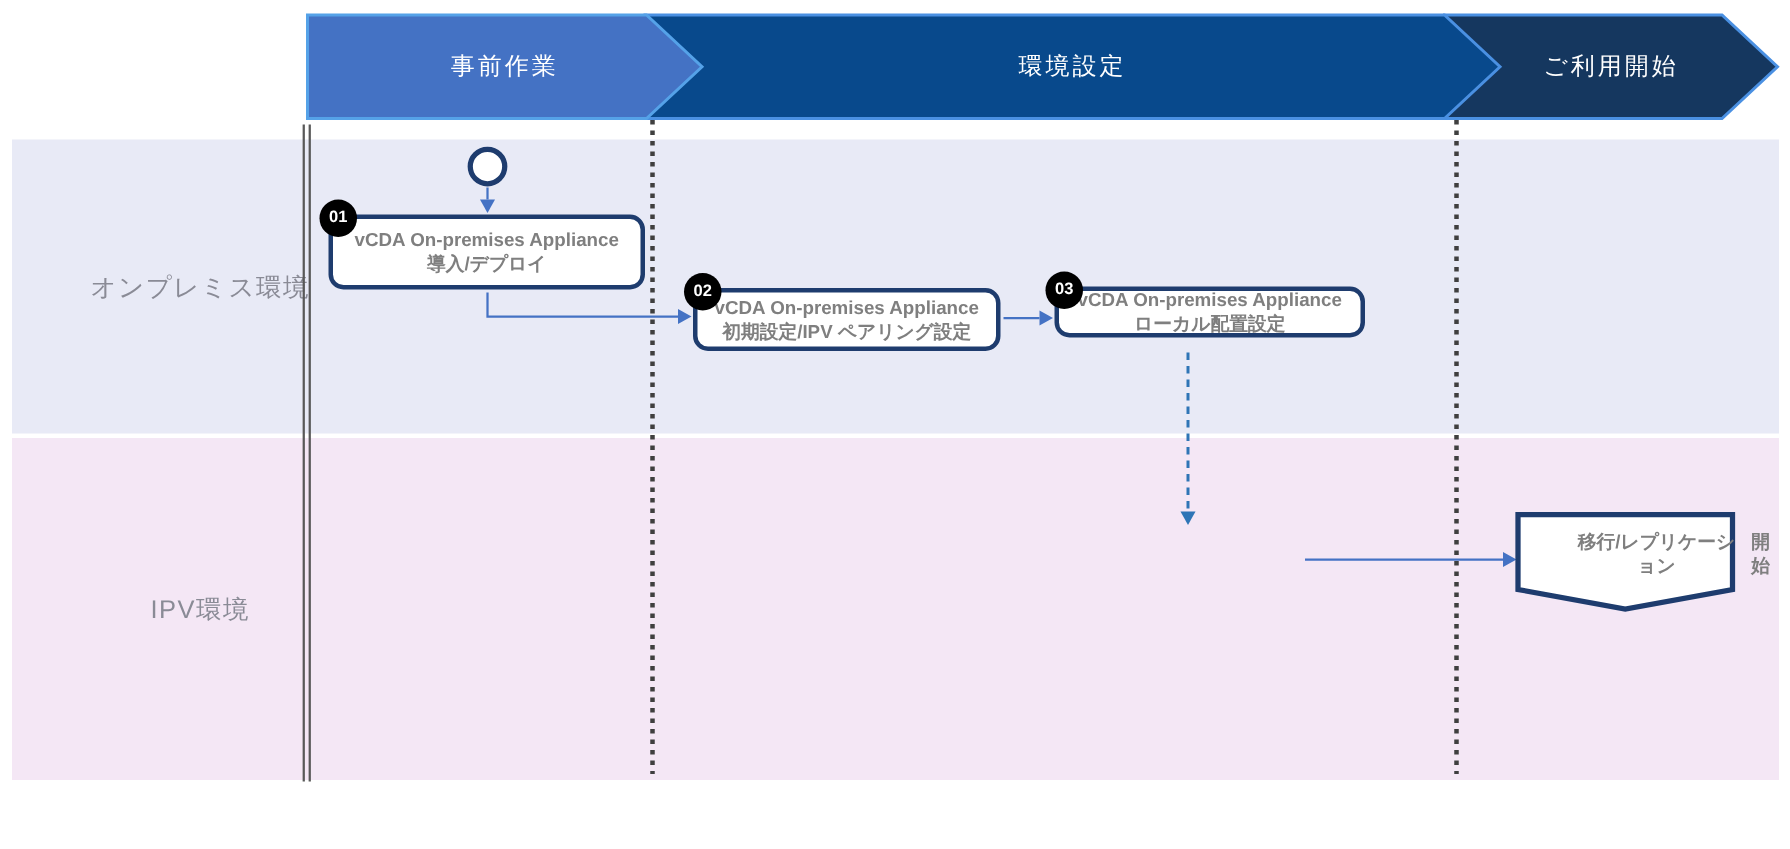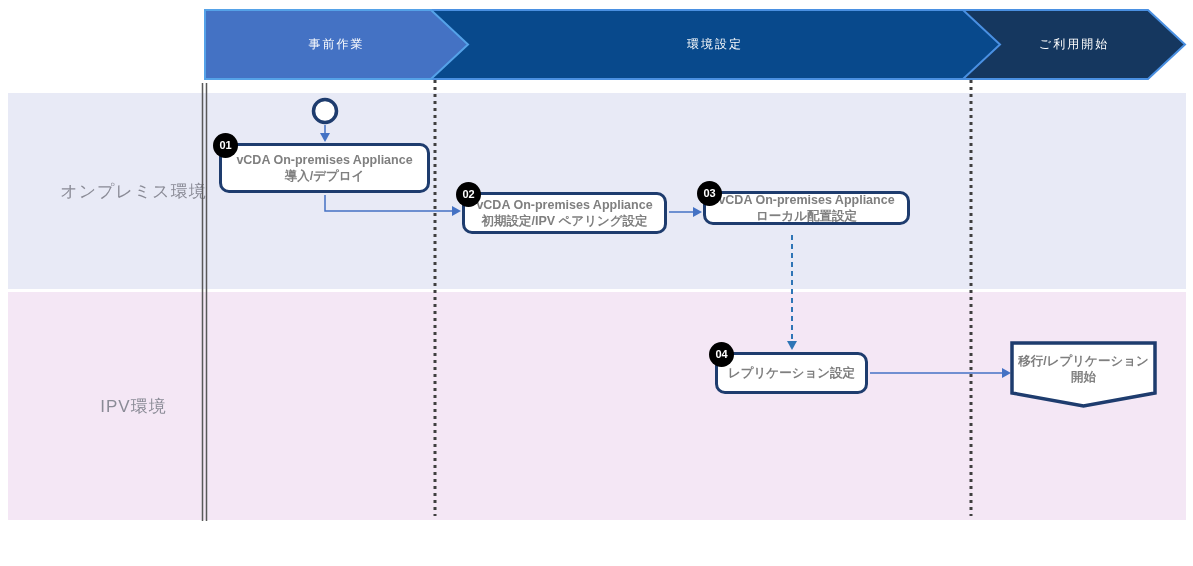--- a/index.html
+++ b/index.html
@@ -11,21 +11,21 @@
   .lane-1{top:93px;height:196px;background:#e8eaf6;}
   .lane-2{top:292px;height:228px;background:#f4e7f5;text-decoration:underline;}
   .lane-label{
     position:absolute;left:0;top:0;width:195px;height:100%;
     display:flex;align-items:center;justify-content:center;
     color:#8a8b96;font-size:17px;letter-spacing:1px;padding-left:28px;
   }
   svg.overlay{position:absolute;left:0;top:0;pointer-events:none;}
   .phase-label{
     position:absolute;top:10px;height:69px;display:flex;align-items:center;justify-content:center;
-    color:#ffffff;font-size:12px;letter-spacing:2px;
+    color:#ffffff;font-size:16px;letter-spacing:2px;
   }
   .phase-label-1{left:205px;width:263px;}
   .phase-label-2{left:430px;width:570px;}
   .phase-label-3{left:963px;width:222px;}
   .step-box{
     position:absolute;background:#ffffff;border:3.5px solid #1e3c6e;border-radius:10px;
     display:flex;flex-direction:column;align-items:center;justify-content:center;
     color:#7f7f7f;font-weight:bold;font-size:12.5px;line-height:1.3;text-align:center;
     box-sizing:border-box;
   }
@@ -33,22 +33,22 @@
   .step-box-2{left:462px;top:192px;width:205px;height:42px;}
   .step-box-3{left:703px;top:191px;width:207px;height:34px;}
   .step-box-4{left:715px;top:352px;width:153px;height:42px;}
   .badge{
     position:absolute;left:-9px;top:-13px;width:25px;height:25px;border-radius:50%;
     background:#000000;color:#ffffff;font-size:11px;font-weight:bold;
     display:flex;align-items:center;justify-content:center;
   }
   .end-label{
     position:absolute;left:1014px;top:347px;width:139px;height:44px;
-    display:flex;flex-direction:column;align-items:center;justify-content:center;
-    color:#7f7f7f;font-weight:bold;font-size:12.5px;line-height:1.3;text-align:center;
+    display:flex;flex-direction:row;align-items:center;justify-content:center;
+    color:#7f7f7f;font-weight:bold;font-size:12.5px;line-height:1.3;text-align:center;padding-left:32px;
   }
 </style>
 </head>
 <body>
 
 <div id="canvas">
 
   <div class="lane lane-1">
     <div class="lane-label">オンプレミス環境</div>
   </div>
@@ -103,23 +103,19 @@
     <div>vCDA On-premises Appliance</div>
     <div>初期設定/IPV ペアリング設定</div>
   </div>
 
   <div class="step-box step-box-3">
     <div class="badge">03</div>
     <div>vCDA On-premises Appliance</div>
     <div>ローカル配置設定</div>
   </div>
 
-  <div class="step-box step-box-4">
-    <div class="badge">04</div>
-    <div>レプリケーション設定</div>
-  </div>
 
   <div class="end-label">
     <div>移行/レプリケーション</div>
     <div>開始</div>
   </div>
 
 </div>
 
 </body></html>

